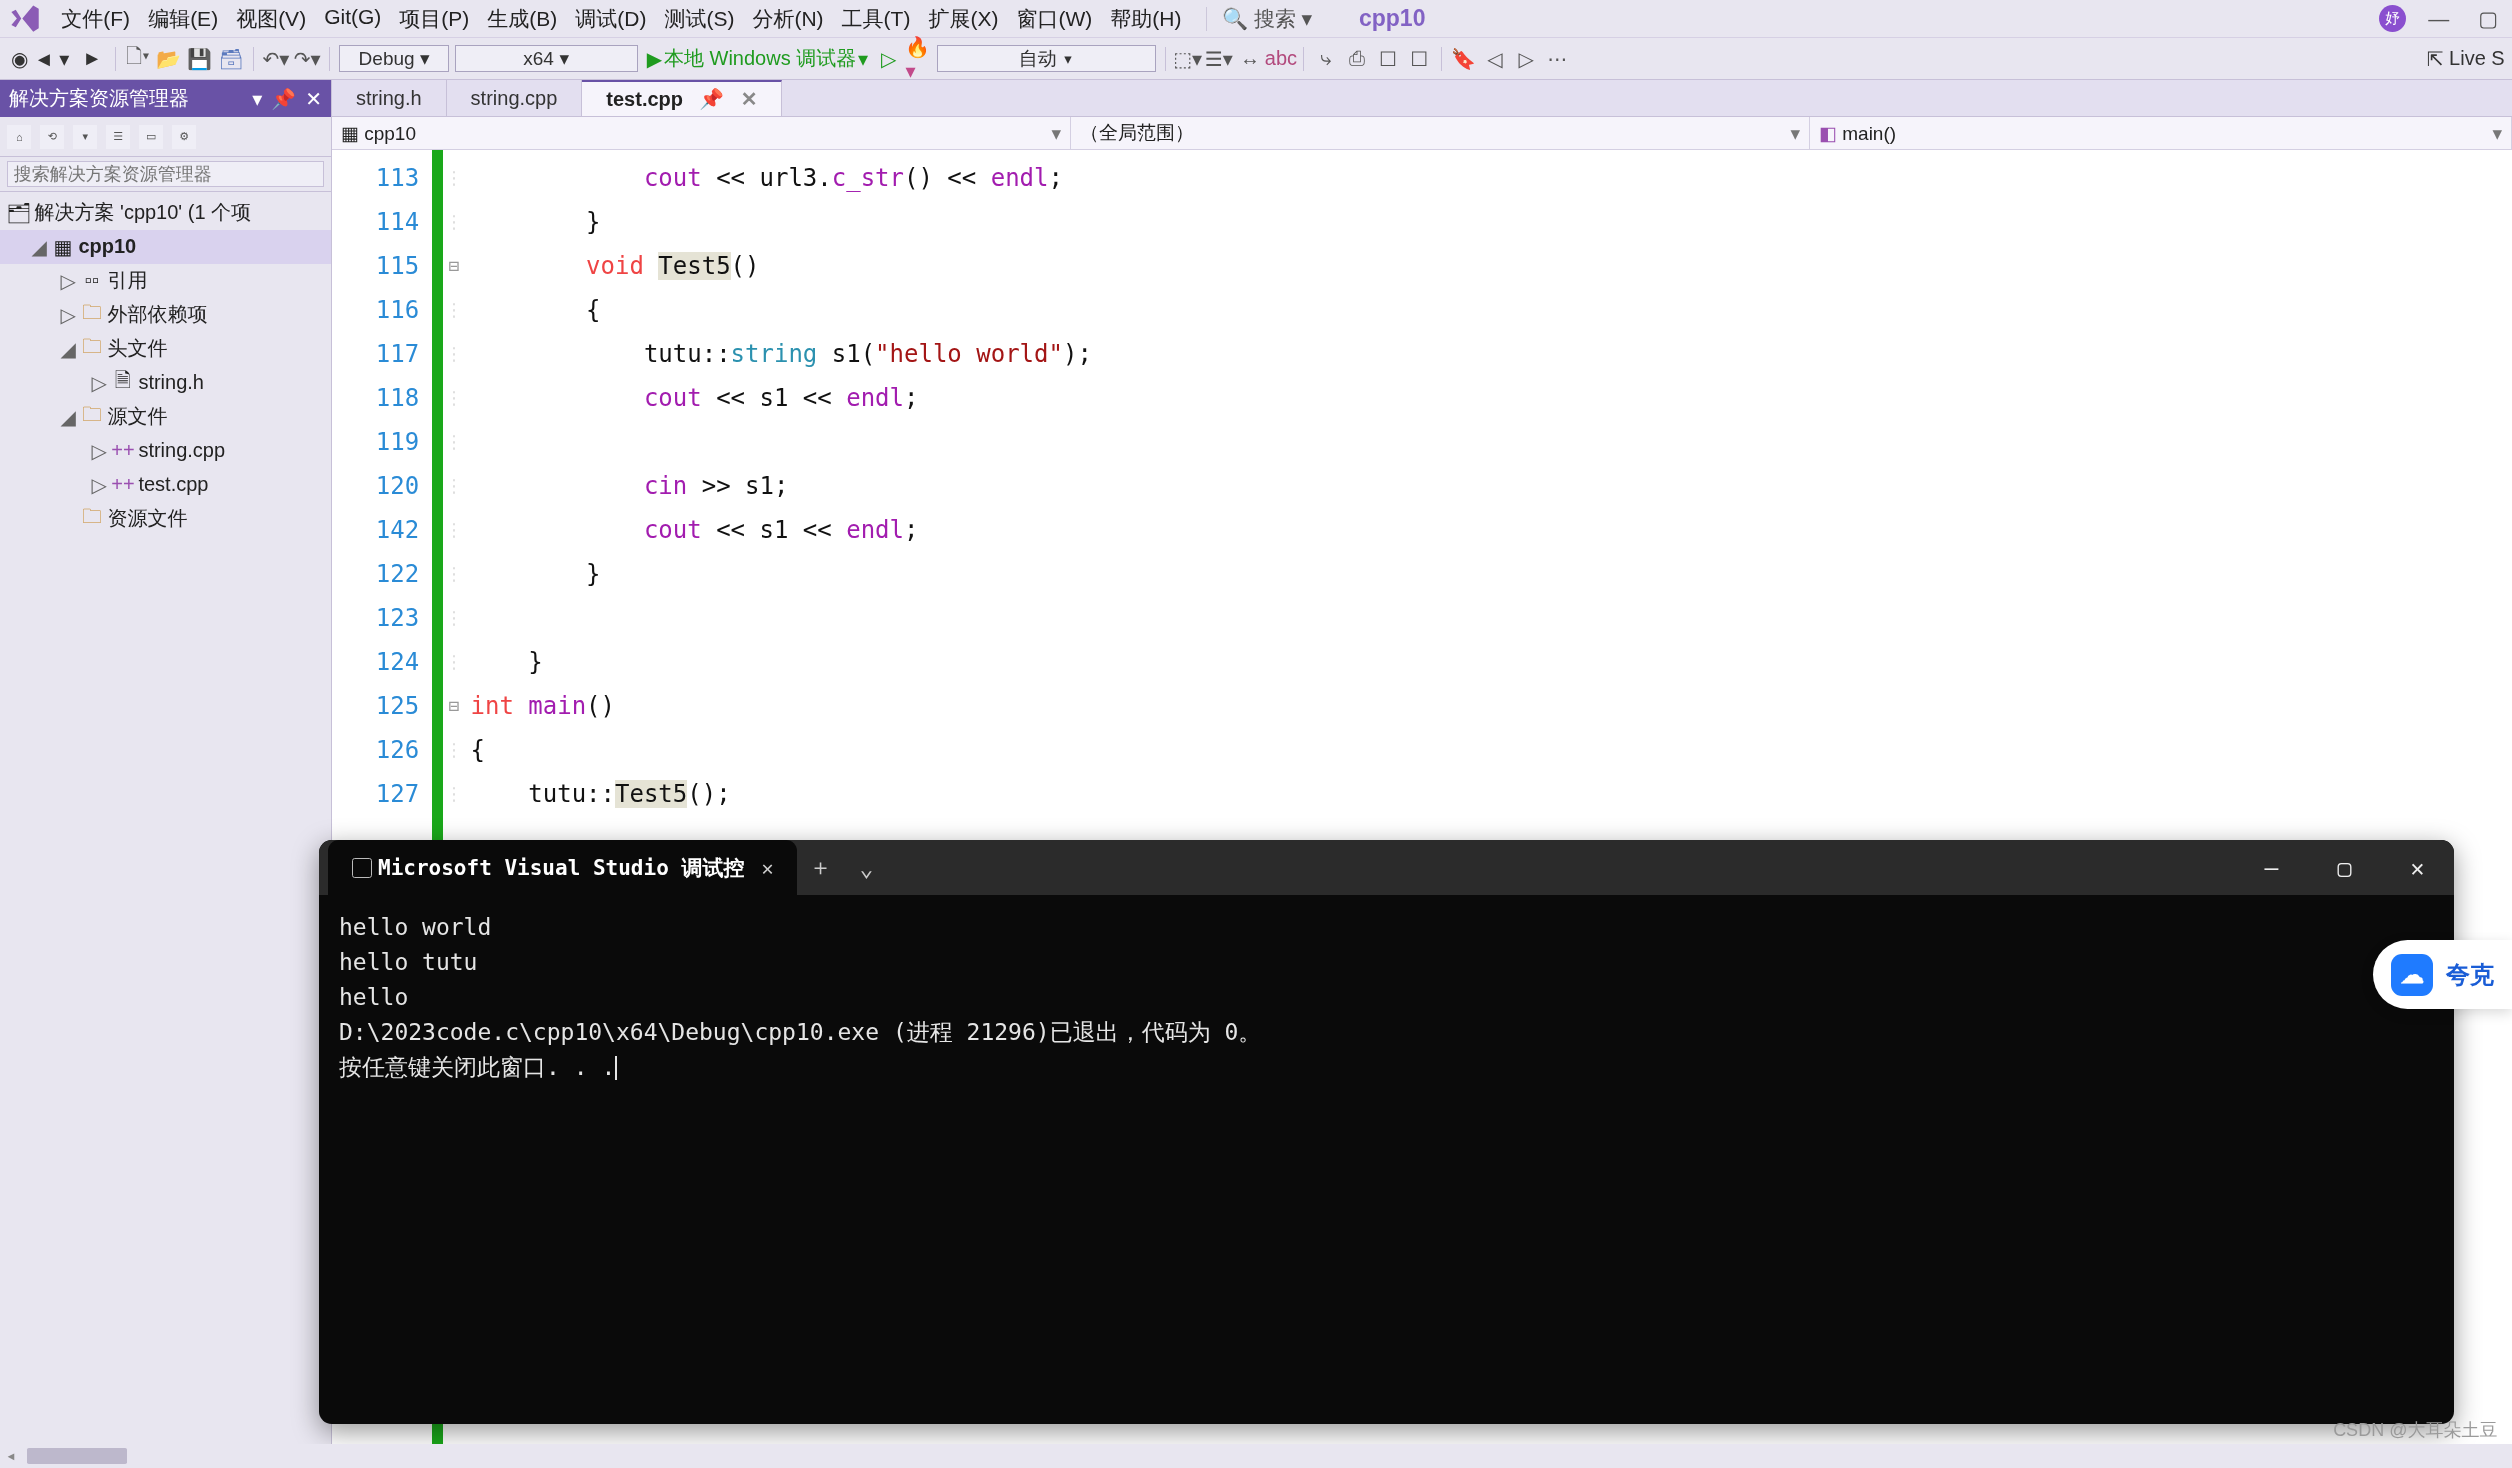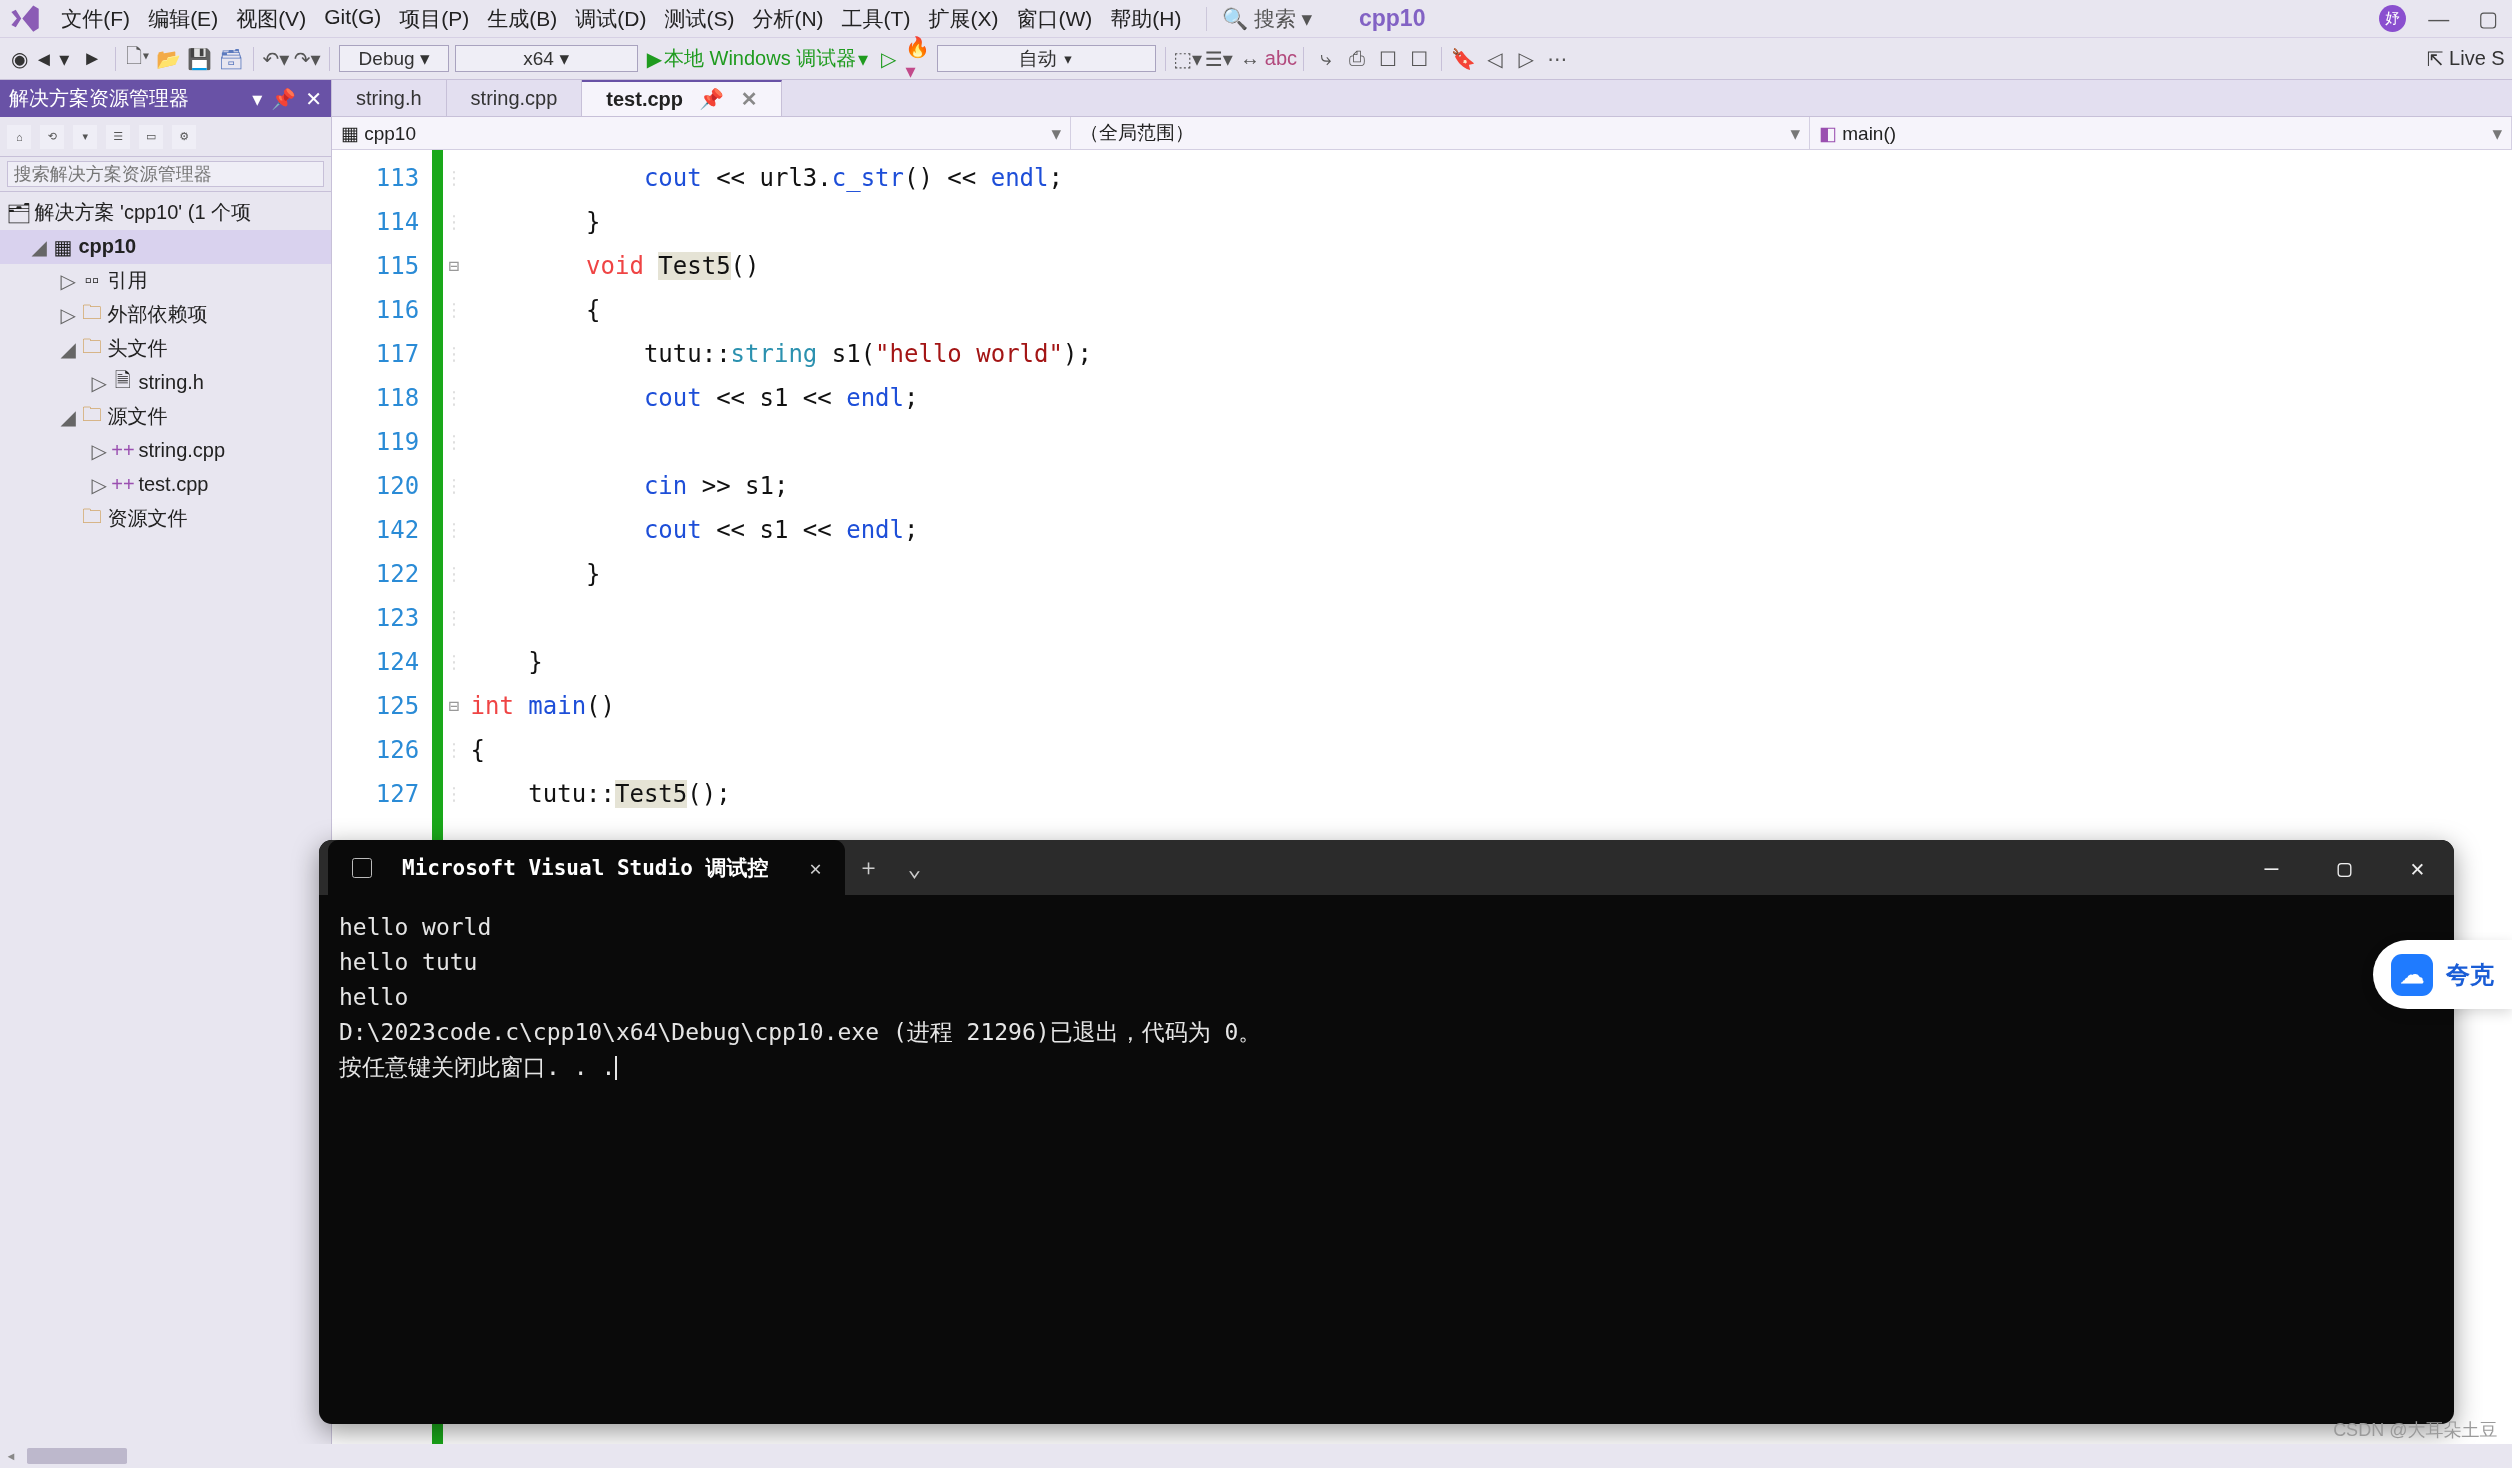--- a/index.html
+++ b/index.html
@@ -77,32 +77,32 @@
   .code-scroll{flex:1;display:flex;overflow:hidden;background:#fff;}
   .gutter-ln{width:100px;background:#fff;border-right:0;text-align:right;
     padding:5.5px 12.8px 0 0;font-family:Consolas,monospace;font-size:24px;color:#2a8bd6;}
   .gutter-ln div{height:44px;line-height:44px;}
   .change-bar{width:11px;background:#1aa81a;}
   .fold-bar{width:22px;background:#fff;color:#999;font-family:Consolas,monospace;font-size:18px;padding-top:5.5px;}
   .fold-bar div{height:44px;line-height:44px;text-align:center;}
   .code{flex:1;font-family:Consolas,monospace;font-size:24px;color:#111;padding:5.5px 0 0 5.5px;white-space:pre;}
   .code .line{height:44px;line-height:44px;}
   .kw{color:#ef4444;} .type{color:#2b91af;} .str{color:#a31515;}
-  .fn{color:#1d4ed8;}
+  .fn{color:#a21caf;}
   .hl{background:#e5e3d5;}
 
   
   .console{
     position:absolute; left:319px; top:840px; width:2135px; height:584px;
     background:#0a0a0a; color:#e5e5e5; border-radius:12.8px;
     box-shadow:0 7.3px 27px rgba(0,0,0,.4); overflow:hidden;
     font-family:Consolas,"Microsoft YaHei",monospace; font-size:23px;
   }
   .console .titlebar{height:55px;background:#2b2b2b;display:flex;align-items:center;}
-  .console .ctab{display:flex;align-items:center;gap:30px;background:#0a0a0a;height:55px;
+  .console .ctab{display:flex;align-items:center;gap:6px;background:#0a0a0a;height:55px;
     padding:0 24px;border-top-left-radius:11px;border-top-right-radius:11px;margin-left:9px;}
   .console .ctab .cicon{width:20px;height:20px;border:1.8px solid #bbb;border-radius:2.7px;}
   .console .ctab .txt{color:#fff;font-size:21px;font-weight:600;}
   .console .ctab .x{color:#ccc;margin-left:11px;font-size:20px;}
   .console .tbtn{width:46px;height:55px;display:flex;align-items:center;justify-content:center;color:#ccc;}
   .console .winbtns{margin-left:auto;display:flex;}
   .console .winbtns .wb{width:73px;height:55px;display:flex;align-items:center;justify-content:center;color:#eee;}
   .console .body{padding:14.6px 20px;line-height:35px;}
   .cursor{display:inline-block;width:1.8px;height:24px;background:#e5e5e5;vertical-align:middle;}
 

